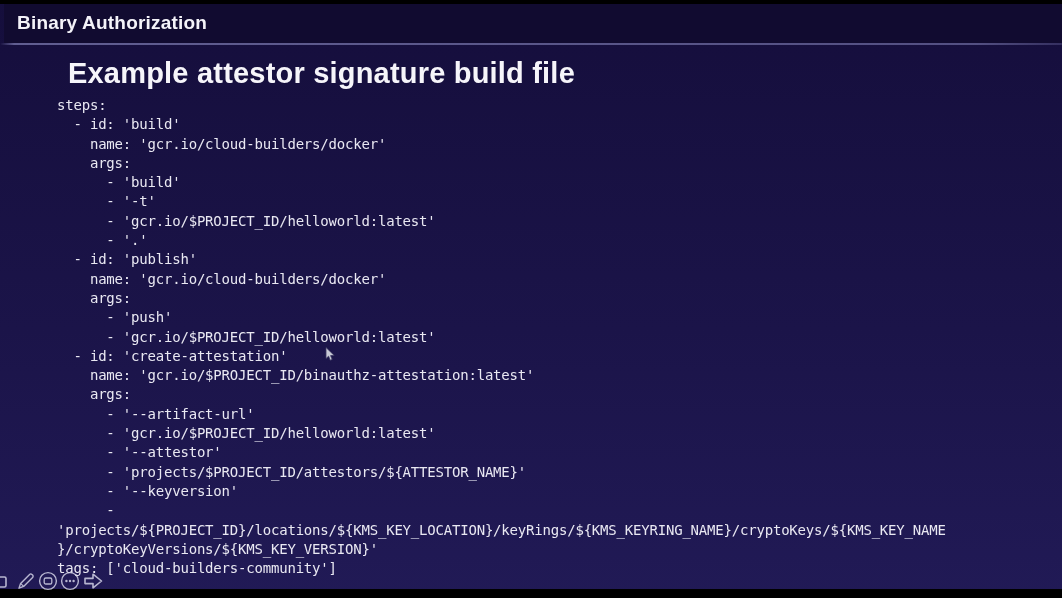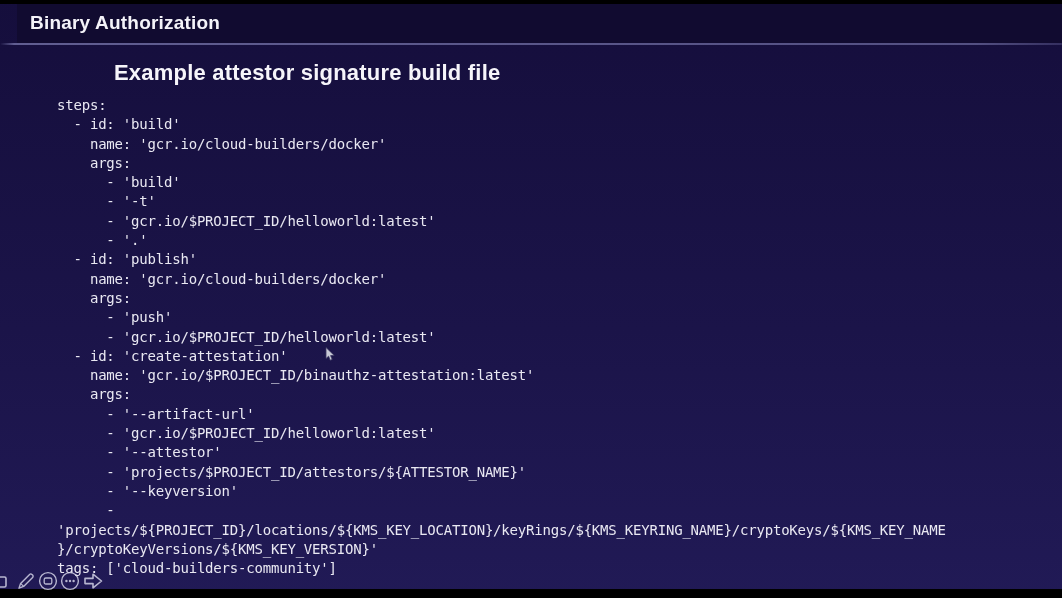--- a/index.html
+++ b/index.html
@@ -15,21 +15,21 @@
     position: absolute;
     left: 0; width: 100%;
     background: #000;
     z-index: 5;
   }
   .letterbox.top { top: 0; height: 4px; }
   .letterbox.bottom { bottom: 0; height: 9px; }
 
   .slide-header {
     position: absolute;
-    top: 4px; left: 17px; right: 0;
+    top: 4px; left: 4px; right: 0;
     height: 39px;
     background: #110b30;
   }
   .deck-title {
     margin: 0;
     padding: 8px 0 0 13px;
     color: #f4f3f9;
     font-size: 19px;
     font-weight: 700;
     letter-spacing: 0.2px;
@@ -41,23 +41,23 @@
     background: linear-gradient(90deg, rgba(110,108,160,0) 0px, rgba(110,108,160,0.85) 14px, rgba(110,108,160,0.7) 92%, rgba(110,108,160,0.35) 100%);
     border-radius: 2px;
   }
 
   .slide-body {
     position: absolute;
     top: 45px; left: 0; right: 0; bottom: 9px;
   }
   .slide-title {
     margin: 0;
-    padding: 10px 0 0 114px;
+    padding: 10px 0 0 68px;
     color: #f6f5fa;
-    font-size: 22px;
+    font-size: 29px;
     line-height: 36px;
     font-weight: 700;
     letter-spacing: 0.2px;
   }
   .code-block {
     margin: 5px 0 8px 0;
     padding: 0 0 0 57px;
     color: #e9e8f2;
     font-family: "DejaVu Sans Mono", "Liberation Mono", monospace;
     font-size: 14px;

